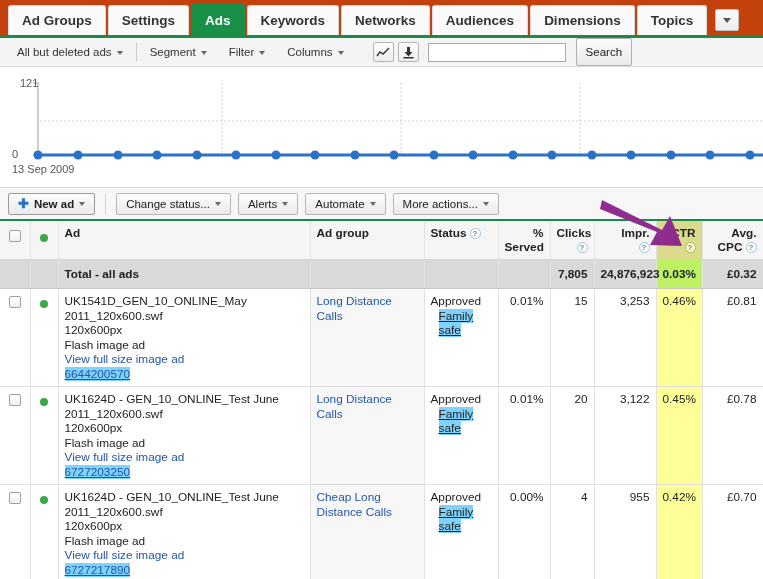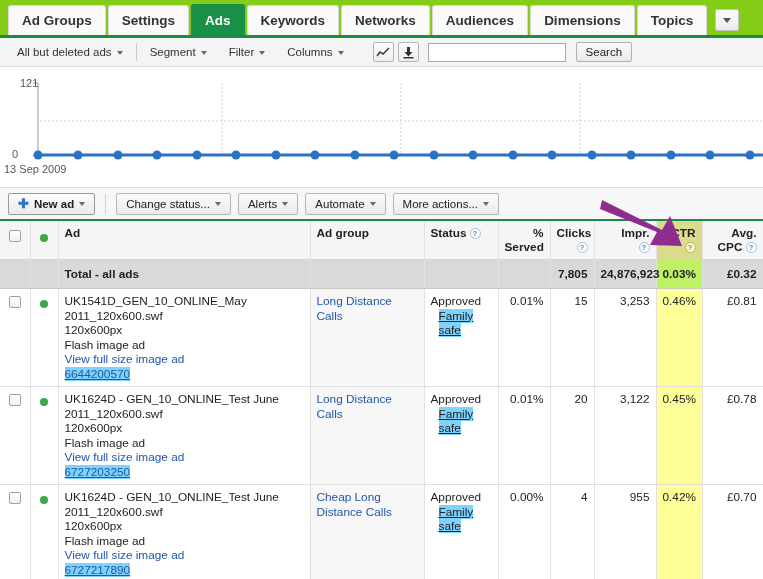--- a/index.html
+++ b/index.html
@@ -10,21 +10,21 @@
     font-family: "Liberation Sans", sans-serif;
     font-size: 12px;
     color: #222;
     overflow: hidden;
   }
 
   
   .tabbar {
     position: relative;
     height: 38px;
-    background: #84cc16;
+    background: #c2410c;
     border-bottom: 3px solid #1a8a4a;
     display: flex;
     align-items: flex-end;
     padding-left: 8px;
   }
   .tab {
     height: 30px;
     line-height: 30px;
     padding: 0 13px;
     margin-right: 2px;
@@ -92,21 +92,21 @@
   .searchbox {
     width: 138px; height: 19px;
     border: 1px solid #a9a9a9;
     background: #fff;
     margin-left: 5px;
     font-family: "Liberation Sans", sans-serif;
     font-size: 11px;
     padding: 0 3px;
   }
   .searchbtn {
-    height: 20px;
+    height: 28px;
     padding: 0 9px;
     margin-left: 6px;
     font-size: 11.5px;
     background: linear-gradient(#fbfbfb,#e9e9e9);
     border: 1px solid #b0b0b0;
     border-radius: 2px;
     cursor: pointer;
     font-family: "Liberation Sans", sans-serif;
     color: #222;
   }
@@ -254,21 +254,21 @@
       </svg>
     </div>
     <input class="searchbox" type="text" value="" placeholder="" style="">
     <button class="searchbtn">Search</button>
   </div>
 </div>
 
 <div class="chartwrap">
   <span class="ylab" style="left:12px; top:81px;">0</span>
   <span class="ylab" style="left:20px; top:10px;">121</span>
-  <span class="xlab" style="left:4px; top:96px;">13 Sep 2009</span>
+  <span class="xlab" style="left:12px; top:96px;">13 Sep 2009</span>
   <svg class="chart-svg" width="763" height="121">
 
     <line x1="222" y1="16" x2="222" y2="88" stroke="#cfcfcf" stroke-width="1" stroke-dasharray="2,2"></line>
     <line x1="401" y1="16" x2="401" y2="88" stroke="#cfcfcf" stroke-width="1" stroke-dasharray="2,2"></line>
     <line x1="580" y1="16" x2="580" y2="88" stroke="#cfcfcf" stroke-width="1" stroke-dasharray="2,2"></line>
 
     <line x1="40" y1="54" x2="763" y2="54" stroke="#cfcfcf" stroke-width="1" stroke-dasharray="2,2"></line>
 
     <line x1="38" y1="16" x2="38" y2="88" stroke="#9a9a9a" stroke-width="1"></line>
     <line x1="33" y1="16" x2="38" y2="16" stroke="#9a9a9a" stroke-width="1"></line>

